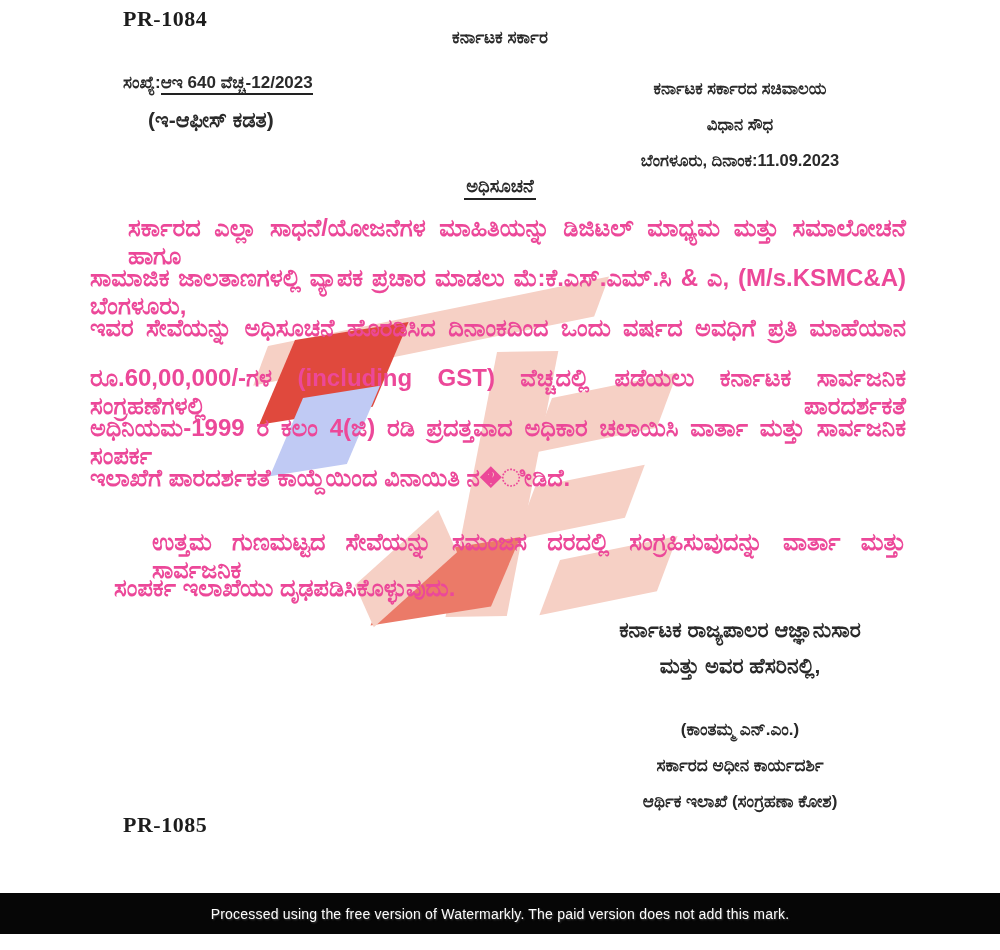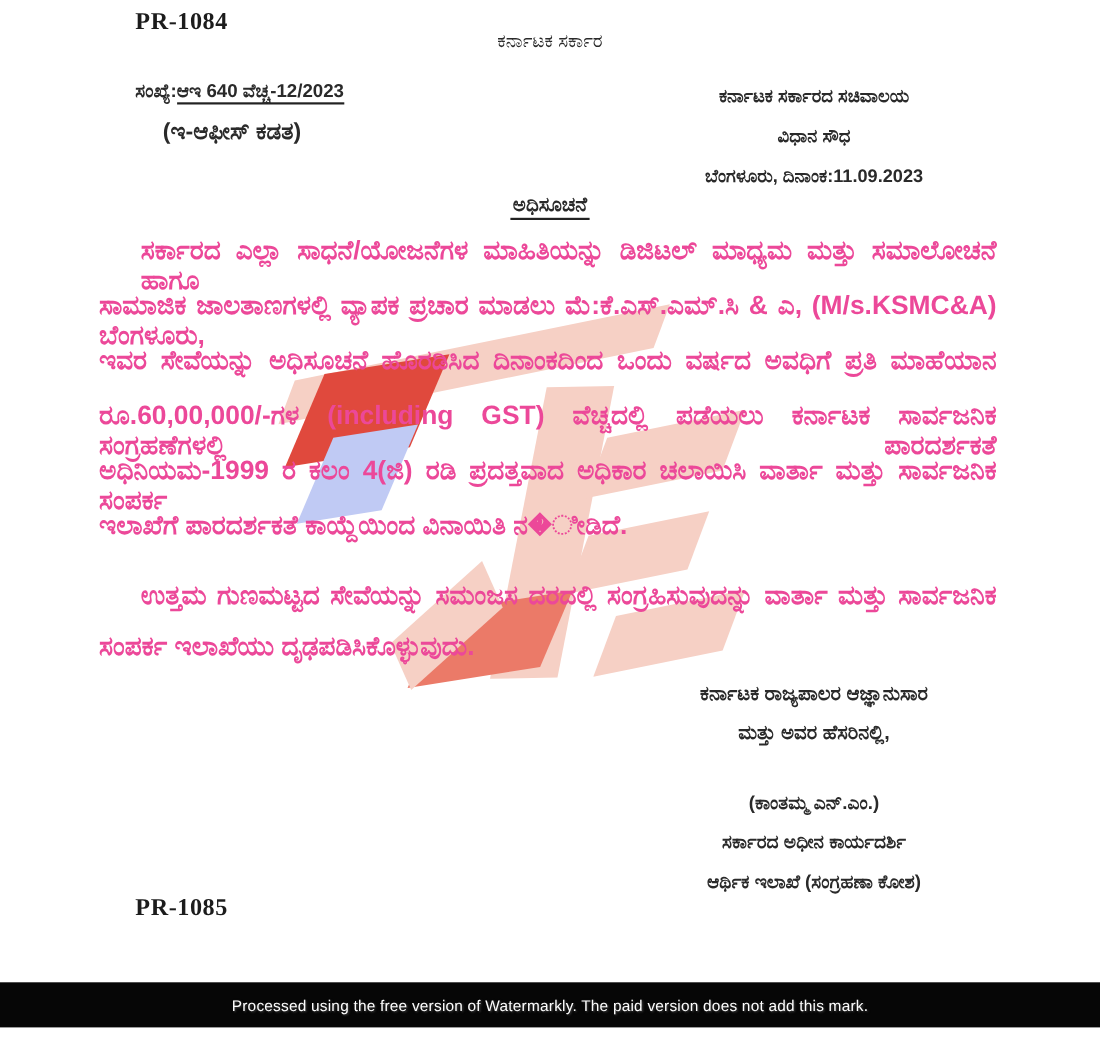--- a/index.html
+++ b/index.html
@@ -17,36 +17,36 @@
   .wm-stem   {left:497px;top:352px;width:60px;height:270px;background:var(--wm-salmon);transform:rotate(11deg) skewY(-12deg);}
   .wm-etop   {left:552px;top:398px;width:128px;height:50px;background:var(--wm-salmon);transform:rotate(-11.5deg) skewX(-32deg);}
   .wm-emid   {left:535px;top:487px;width:112px;height:48px;background:var(--wm-salmon);transform:rotate(-11.5deg) skewX(-32deg);}
   .wm-elow   {left:560px;top:560px;width:120px;height:50px;background:var(--wm-salmon);transform:rotate(-11.5deg) skewX(-32deg);}
   .wm-red2   {left:400px;top:556px;width:122px;height:64px;background:var(--wm-red2);transform:rotate(-9deg) skewX(-32deg);}
   .wm-vleft  {left:355px;top:585px;width:112px;height:44px;background:var(--wm-salmon);transform:rotate(-42deg) skewX(-18deg);}
   
   #doc{position:absolute;left:0;top:0;width:1000px;height:950px;z-index:1;}
   .pr{font-family:"Liberation Serif",serif;font-weight:bold;font-size:22px;color:#1c1c1c;letter-spacing:.5px;}
   .center{text-align:center;}
-  #center-title{left:0;top:28px;width:1000px;font-size:17px;font-weight:400;}
+  #center-title{left:0;top:28px;width:1000px;font-size:17px;font-weight:700;}
   #ref-line{left:123px;top:73px;font-size:17px;font-weight:700;}
   #ref-line .u{border-bottom:2px solid #222;padding-bottom:1px;margin-top:36px;}
   #ref-sub{left:148px;top:108px;font-size:21px;font-weight:700;}
   #hdr-right{left:530px;top:70px;width:420px;text-align:center;font-size:16.5px;font-weight:700;line-height:36px;}
   #heading{left:0;top:176px;width:1000px;font-size:18px;font-weight:700;}
   #heading span{border-bottom:2px solid #222;padding:0 2px 2px 2px;}
   .bodycol{left:90px;width:816px;font-size:24px;font-weight:600;color:#ec4899;}
   .jline{text-align:justify;text-align-last:justify;height:50px;}
   .lline{text-align:left;height:50px;}
   .indent{padding-left:38px;}
   #para1{top:214px;}
   #para2{top:528px;}
-  #para2 .jline,#para2 .lline{height:46px;}
+  #para2 .jline,#para2 .lline{height:46px;margin-left:24px;}
   .b{font-weight:800;}
-  #signoff1{left:530px;top:612px;width:420px;text-align:center;font-size:18px;font-weight:700;line-height:36px;}
+  #signoff1{left:530px;top:612px;width:420px;text-align:center;font-size:21px;font-weight:700;line-height:36px;}
   #signoff2{left:530px;top:712px;width:420px;text-align:center;font-size:17px;font-weight:700;line-height:36px;}
   #pr-top{left:123px;top:6px;text-align:right;}
   #pr-bottom{left:123px;top:812px;}
   
   #bar{position:absolute;left:0;top:893px;width:1000px;height:41px;background:var(--bar-bg);z-index:2;
        display:flex;align-items:center;justify-content:center;}
   #bar-text{color:var(--bar-color);font-size:14px;font-weight:400;letter-spacing:.2px;
             text-shadow:1px 1px 2px rgba(120,120,120,.55);white-space:nowrap;}
 </style>
 </head>

